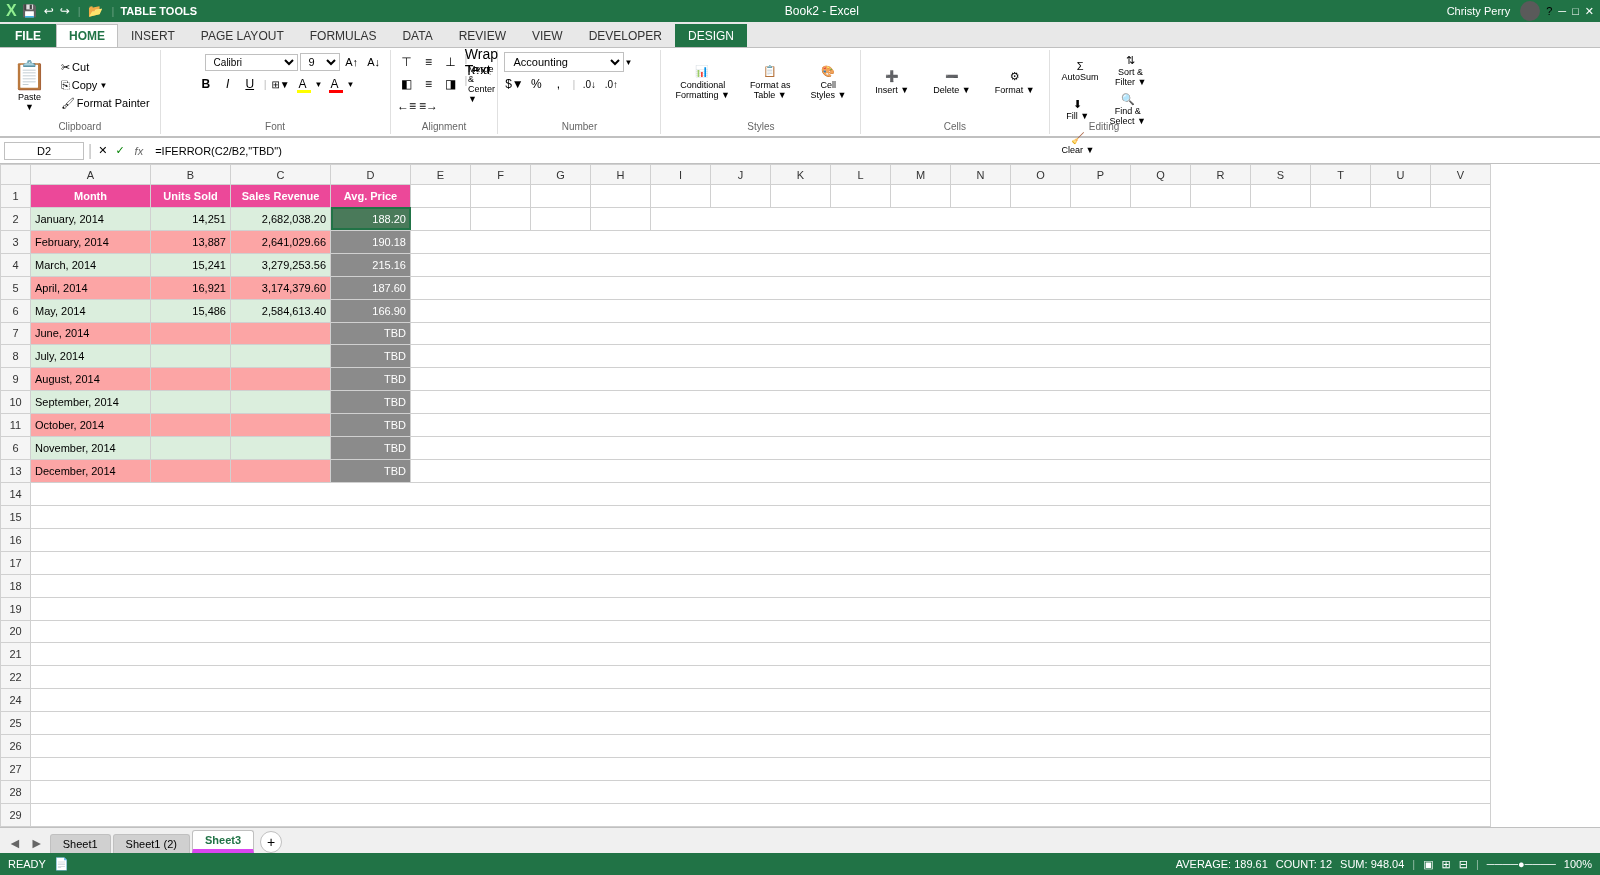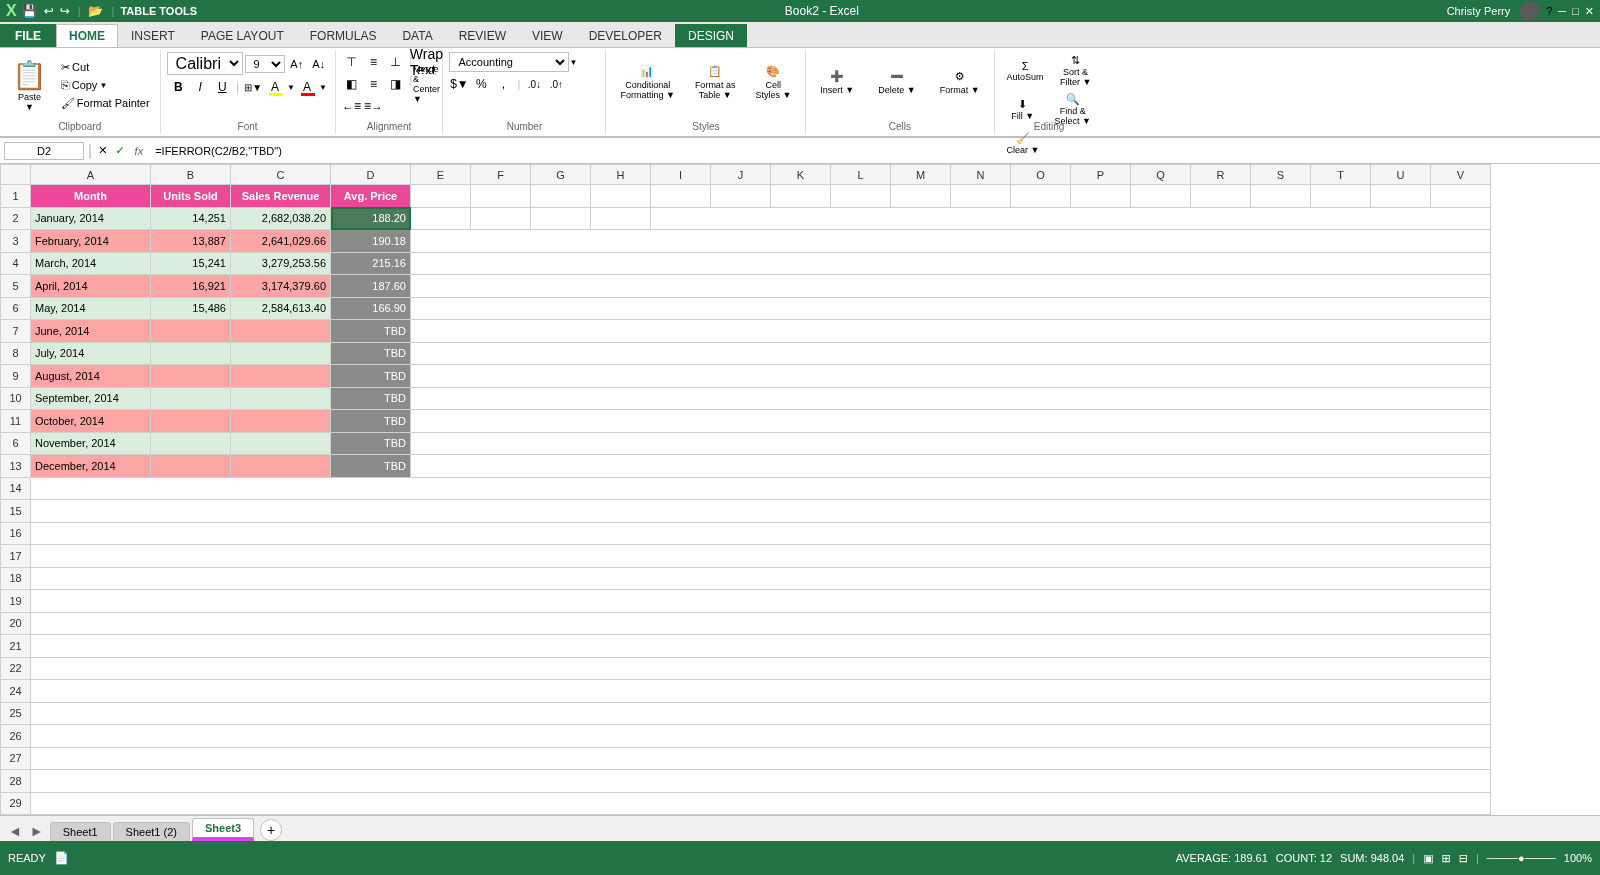--- a/index.html
+++ b/index.html
@@ -84,24 +84,25 @@
       align-items: center;
       cursor: pointer;
       padding: 2px 6px;
     }
 
     
     .font-row { display: flex; align-items: center; gap: 2px; margin-bottom: 2px; }
     .font-select {
       border: 1px solid #c0c0c0;
       padding: 1px 4px;
-      font-size: 16px;
-      width: 76px;
+      font-size: 10px;
+      width: 93px;
       background: white;
       cursor: pointer;
+      margin-left: 38px;
     }
     .size-select {
       border: 1px solid #c0c0c0;
       padding: 1px 4px;
       font-size: 11px;
       width: 40px;
       background: white;
       cursor: pointer;
     }
     .fmt-btn {
@@ -265,21 +266,21 @@
       display: flex;
       align-items: center;
       justify-content: center;
       cursor: pointer;
       font-size: 14px;
       margin-left: 4px;
     }
 
     
     #status-bar {
-      height: 34px;
+      height: 22px;
       background: #217346;
       color: white;
       display: flex;
       align-items: center;
       justify-content: space-between;
       padding: 0 8px;
       font-size: 11px;
     }
     #status-bar .status-left { display: flex; align-items: center; gap: 8px; }
     #status-bar .status-right { display: flex; align-items: center; gap: 8px; }

